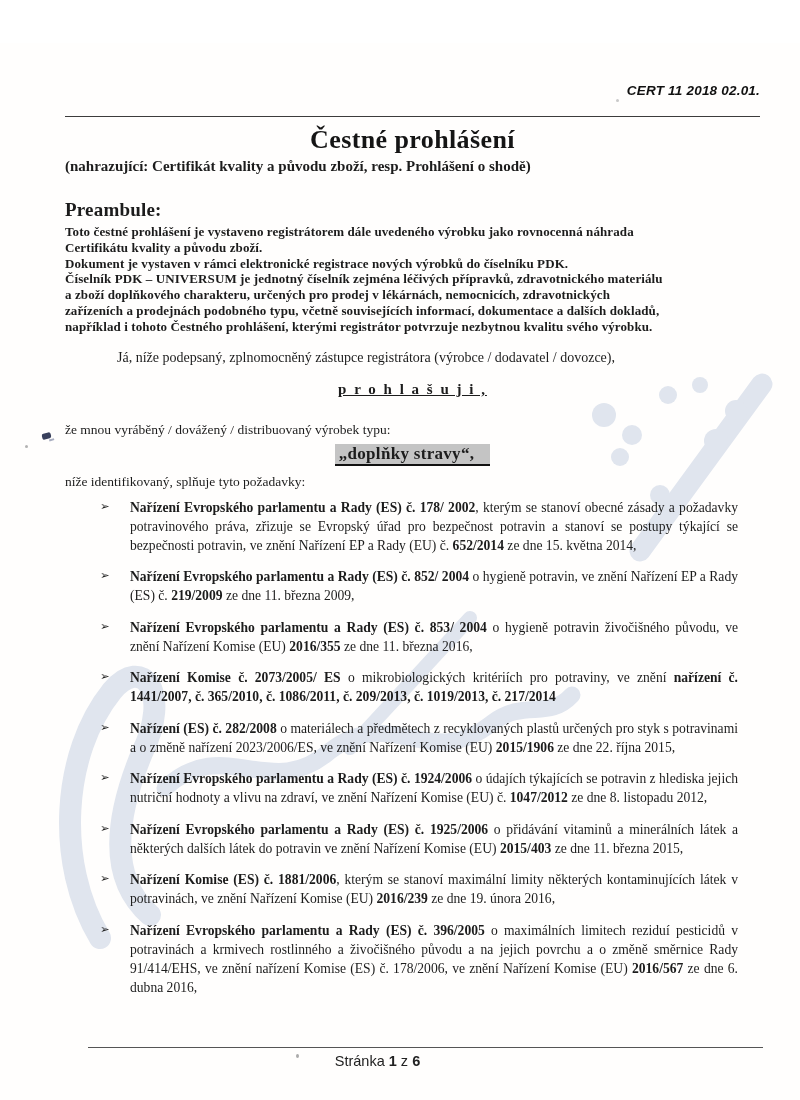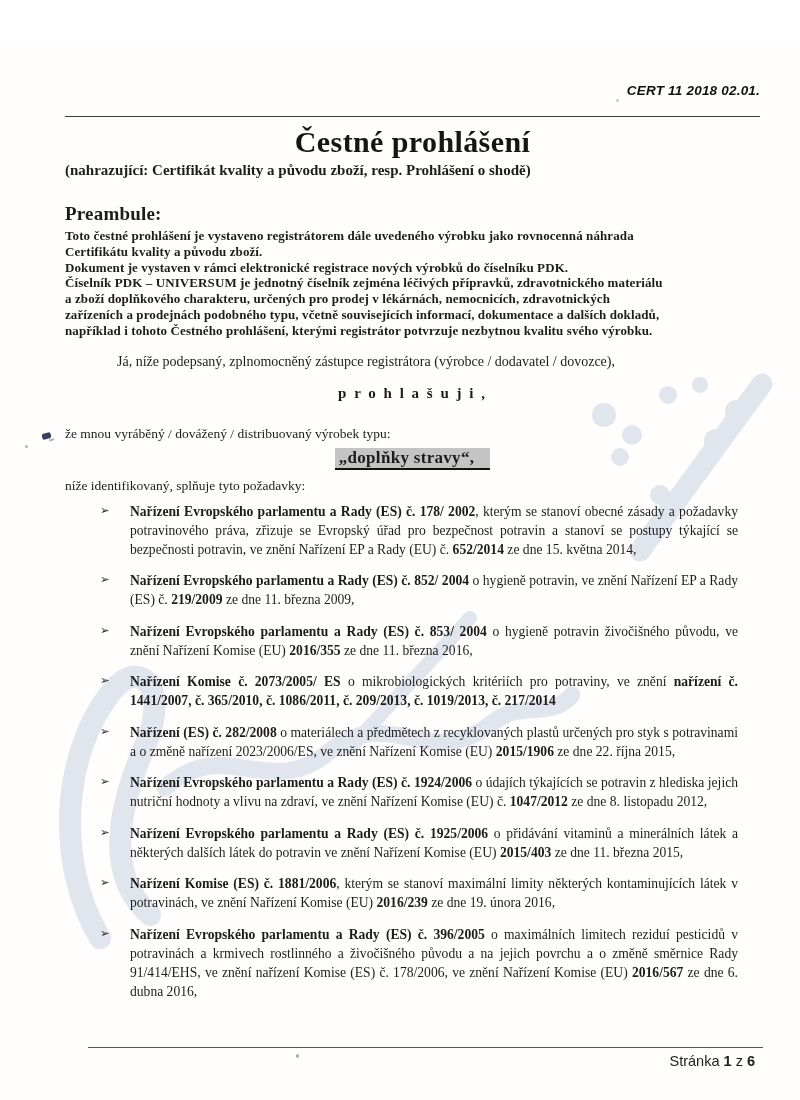--- a/index.html
+++ b/index.html
@@ -13,34 +13,34 @@
   .content { position:relative; z-index:1; padding:34px 40px 0 65px; }
 
   .cert-ref {
     text-align:right; font-family:"Liberation Sans", sans-serif;
     font-style:italic; font-weight:600; font-size:13.5px; color:#111;
     margin-top:6px; letter-spacing:0.2px;
   }
   .header-rule { border:none; border-top:1.6px solid #3c3c3c; margin:18px 0 0 0; }
 
   .page-title {
-    text-align:center; font-size:30px; font-weight:bold; color:#151515;
+    text-align:center; font-size:26px; font-weight:bold; color:#151515;
     margin-top:8px; letter-spacing:0.4px;
   }
   .page-subtitle { text-align:left; font-size:15px; font-weight:bold; margin-top:3px; }
 
   .preamble-heading { font-size:19px; font-weight:bold; margin-top:24px; letter-spacing:0.2px; }
   .preamble-body {
     font-size:13px; font-weight:bold; line-height:15.8px; margin-top:3px;
     white-space:pre-line; letter-spacing:0.1px;
   }
 
   .declarer-line { font-size:14px; margin-top:15px; text-indent:52px; }
   .declaration-word {
-    text-align:center; font-size:15px; font-weight:bold; margin-top:15px; letter-spacing:2px;
+    text-align:center; font-size:15px; font-weight:bold; margin-top:15px; letter-spacing:2px;text-decoration:underline;
   }
   .product-intro { font-size:13.5px; margin-top:24px; }
   .product-type { text-align:center; margin-top:6px; }
   .product-type .hl {
     background:var(--hl); font-weight:bold; font-size:17px;
     border-bottom:2.2px solid #111; padding:0 16px 1px 4px; letter-spacing:0.3px;
   }
   .requirements-intro { font-size:13.5px; margin-top:10px; }
 
   .regulations { list-style:none; margin:8px 0 0 35px; padding:0; }
@@ -52,21 +52,21 @@
   .reg-text {
     flex:1; font-size:13.6px; line-height:19px; text-align:justify; padding-right:22px;
   }
   .b { font-weight:bold; }
 
   .footer-rule {
     position:absolute; left:88px; right:37px; top:1004px;
     border:none; border-top:1.5px solid #555; margin:0; z-index:1;
   }
   .page-number {
-    position:absolute; top:1010px; left:0; right:45px; text-align:right;
+    position:absolute; top:1010px; left:0; right:45px; text-align:center;
     font-family:"Liberation Sans", sans-serif; font-size:14.5px; color:#222; z-index:1;
   }
 
   .speck { position:absolute; z-index:2; }
   .speck1 { left:42px; top:390px; width:9px; height:6px; background:#39405c; border-radius:2px;
             transform:rotate(-15deg); box-shadow:4px 5px 0 -2px #a7acbf; }
   .speck2 { left:25px; top:402px; width:3px; height:3px; background:#b3b3b3; border-radius:50%; }
   .speck3 { left:111px; top:1077px; width:4px; height:3px; background:#8d8d8d; border-radius:50%; }
   .speck4 { left:296px; top:1011px; width:3px; height:4px; background:#ababab; border-radius:50%; }
   .speck5 { left:616px; top:56px; width:3px; height:3px; background:#c9c9c9; border-radius:50%; }

